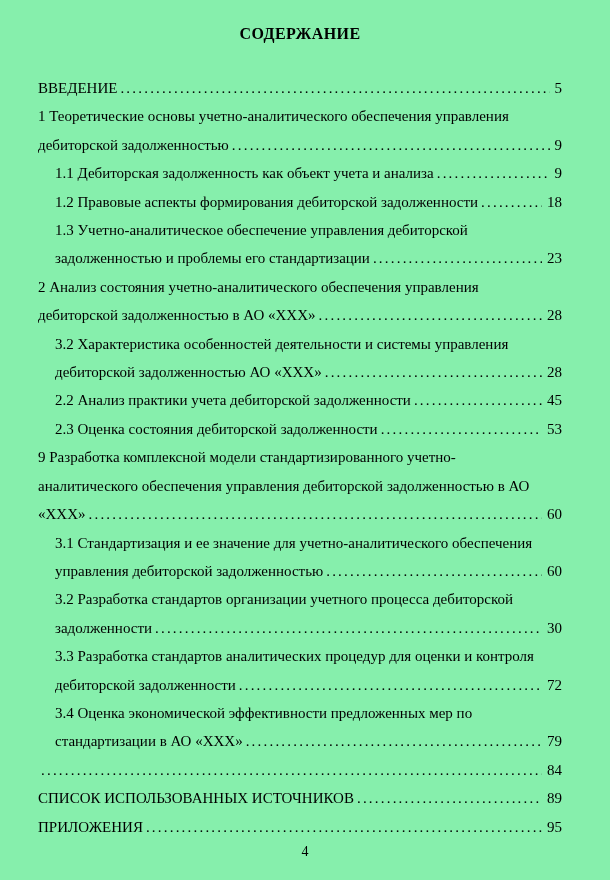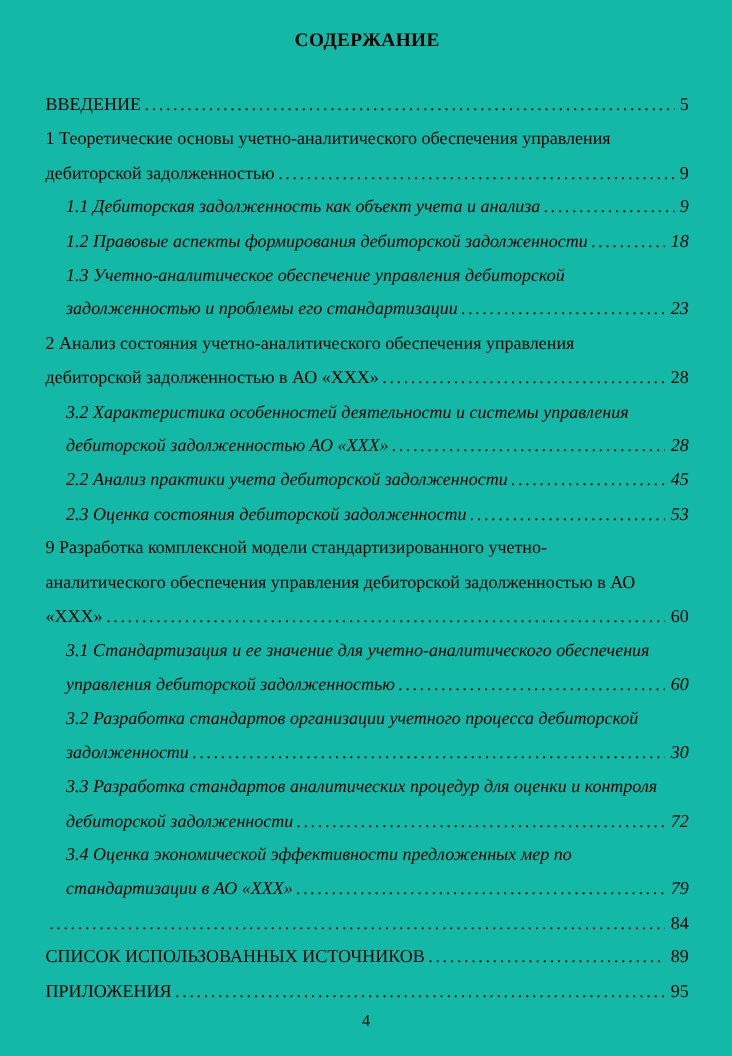--- a/index.html
+++ b/index.html
@@ -1,40 +1,40 @@
 <!DOCTYPE html>
 <html><head>
 <meta charset="utf-8">
 <style>
   html, body { margin: 0; padding: 0; background: #ffffff; }
   .page {
     width: 610px;
     height: 880px;
     position: relative;
     box-sizing: border-box;
-    background: #14b8a6;
+    background: #86efac;
     color: #000000;
     font-family: "Liberation Serif", serif;
     font-size: 15px;
-    padding: 25px 36px 0 38px;
+    padding: 25px 48px 0 38px;
     overflow: hidden;
   }
   .doc-title {
     text-align: center;
     font-weight: bold;
     font-size: 16px;
     letter-spacing: 0.4px;
     line-height: 18px;
   }
   .toc {
     margin-top: 31px;
     line-height: 28.4px;
   }
   .toc-entry { margin: 0; }
-  .toc-entry.indented { padding-left: 17px; font-style: italic; }
+  .toc-entry.indented { padding-left: 17px; }
   .toc-line { white-space: nowrap; }
   .toc-line.last {
     display: flex;
     align-items: center;
   }
   .toc-text { flex: 0 0 auto; }
   .leader {
     flex: 1 1 auto;
     min-width: 0;
     overflow: hidden;

